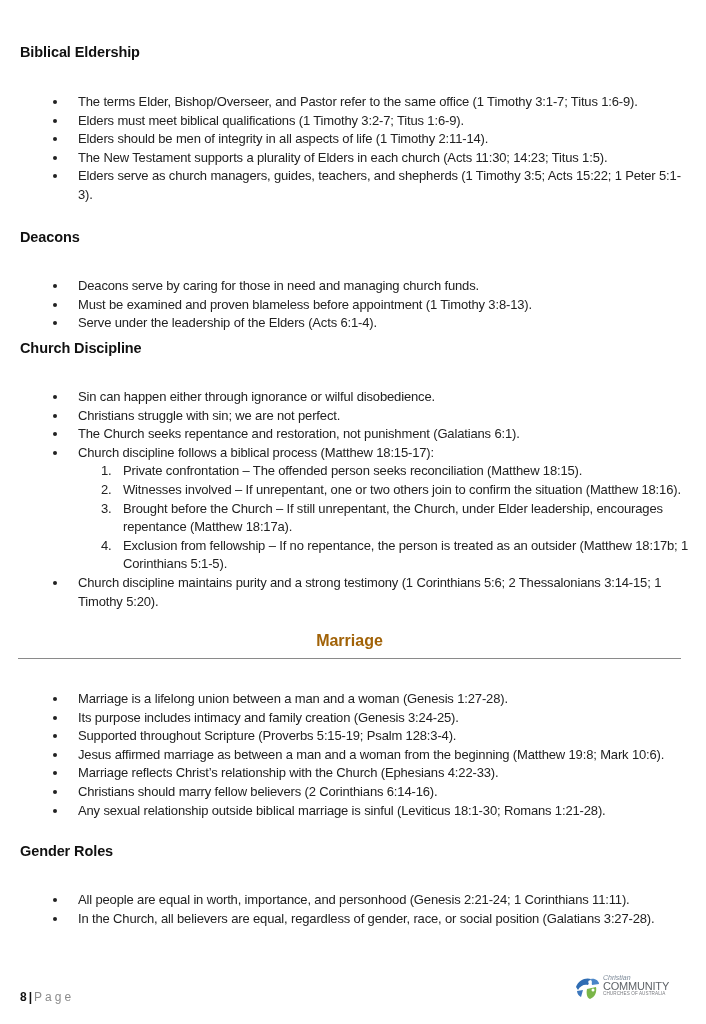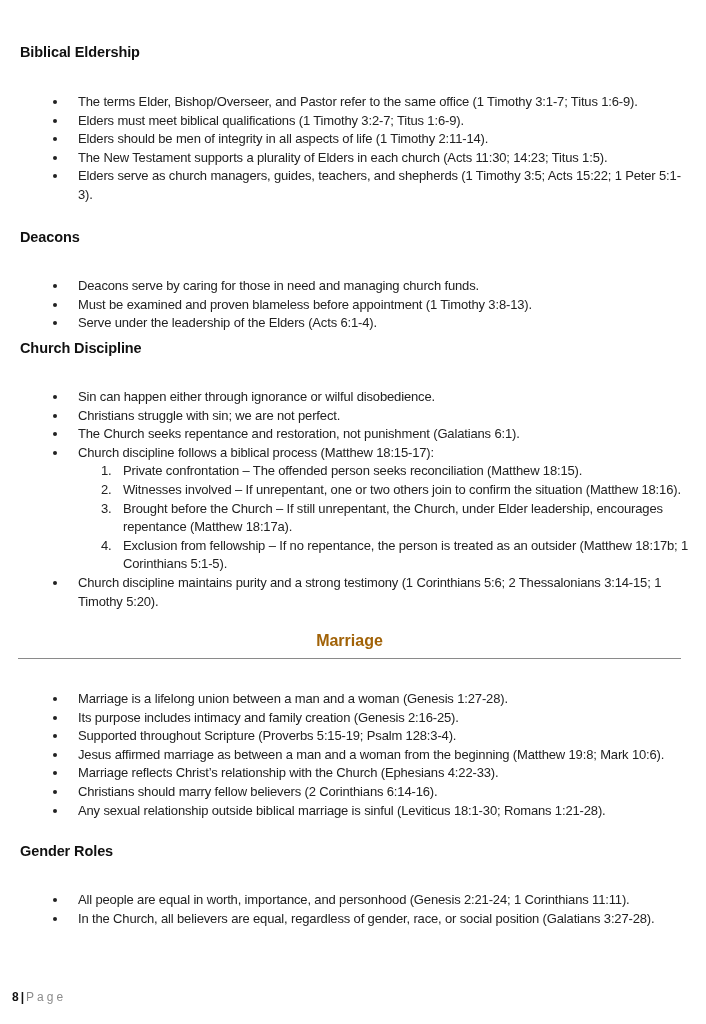--- a/index.html
+++ b/index.html
@@ -87,21 +87,21 @@
     .section-rule {
       position: absolute;
       left: 18px;
       width: 663px;
       top: 658px;
       height: 0;
       border-top: 1px solid #8a8a8a;
     }
     .footer-page {
       position: absolute;
-      left: 12px;
+      left: 20px;
       top: 990px;
       font-size: 12px;
       color: #111;
     }
     .footer-page .num { font-weight: bold; }
     .footer-page .sep { font-weight: bold; margin: 0 2px; }
     .footer-page .word { color: #8c8c8c; letter-spacing: 3px; }
     .logo {
       position: absolute;
       left: 574px;
@@ -174,32 +174,47 @@
         <li><span class="num">4.</span><span>Exclusion from fellowship – If no repentance, the person is treated as an outsider (Matthew 18:17b; 1 Corinthians 5:1-5).</span></li>
       </ol>
     </li>
     <li><span class="dot"></span><span>Church discipline maintains purity and a strong testimony (1 Corinthians 5:6; 2 Thessalonians 3:14-15; 1 Timothy 5:20).</span></li>
   </ul>
 
   <div class="section-title">Marriage</div>
   <div class="section-rule"></div>
   <ul class="bullets" style="top:678px;">
     <li><span class="dot"></span><span>Marriage is a lifelong union between a man and a woman (Genesis 1:27-28).</span></li>
-    <li><span class="dot"></span><span>Its purpose includes intimacy and family creation (Genesis 2:16-25).</span></li>
+    <li><span class="dot"></span><span>Its purpose includes intimacy and family creation (Genesis 3:24-25).</span></li>
     <li><span class="dot"></span><span>Supported throughout Scripture (Proverbs 5:15-19; Psalm 128:3-4).</span></li>
     <li><span class="dot"></span><span>Jesus affirmed marriage as between a man and a woman from the beginning (Matthew 19:8; Mark 10:6).</span></li>
     <li><span class="dot"></span><span>Marriage reflects Christ’s relationship with the Church (Ephesians 4:22-33).</span></li>
     <li><span class="dot"></span><span>Christians should marry fellow believers (2 Corinthians 6:14-16).</span></li>
     <li><span class="dot"></span><span>Any sexual relationship outside biblical marriage is sinful (Leviticus 18:1-30; Romans 1:21-28).</span></li>
   </ul>
 
   <h3 class="h3" style="top:843px;">Gender Roles</h3>
   <ul class="bullets" style="top:879px;">
     <li><span class="dot"></span><span>All people are equal in worth, importance, and personhood (Genesis 2:21-24; 1 Corinthians 11:11).</span></li>
     <li><span class="dot"></span><span>In the Church, all believers are equal, regardless of gender, race, or social position (Galatians 3:27-28).</span></li>
   </ul>
 
   <div class="footer-page">
     <span class="num">8</span><span class="sep">|</span><span class="word">Page</span>
   </div>
 
+  <div class="logo">
+    <svg class="logo-emblem" viewBox="0 0 28 26">
+      <path d="M2 12 C4 5, 12 2, 17 4 L14 10 C10 9, 6 11, 4 15 Z" fill="#2f6db3"></path>
+      <path d="M17 4 C21 3, 25 6, 25 9 L18 10 Z" fill="#4a86c8"></path>
+      <circle cx="16" cy="7" r="1.8" fill="#ffffff"></circle>
+      <path d="M3 16 L9 15 L7 22 C5 21, 3 19, 3 16 Z" fill="#3d78bd"></path>
+      <path d="M13 14 L22 12 C23 17, 21 22, 16 24 C13 23, 12 19, 13 14 Z" fill="#7ab648"></path>
+      <circle cx="19" cy="15" r="1.5" fill="#ffffff"></circle>
+    </svg>
+    <div class="logo-text">
+      <span class="l1">Christian</span>
+      <span class="l2">COMMUNITY</span>
+      <span class="l3">CHURCHES OF AUSTRALIA</span>
+    </div>
+  </div>
 
 </div>
 
 </body></html>

